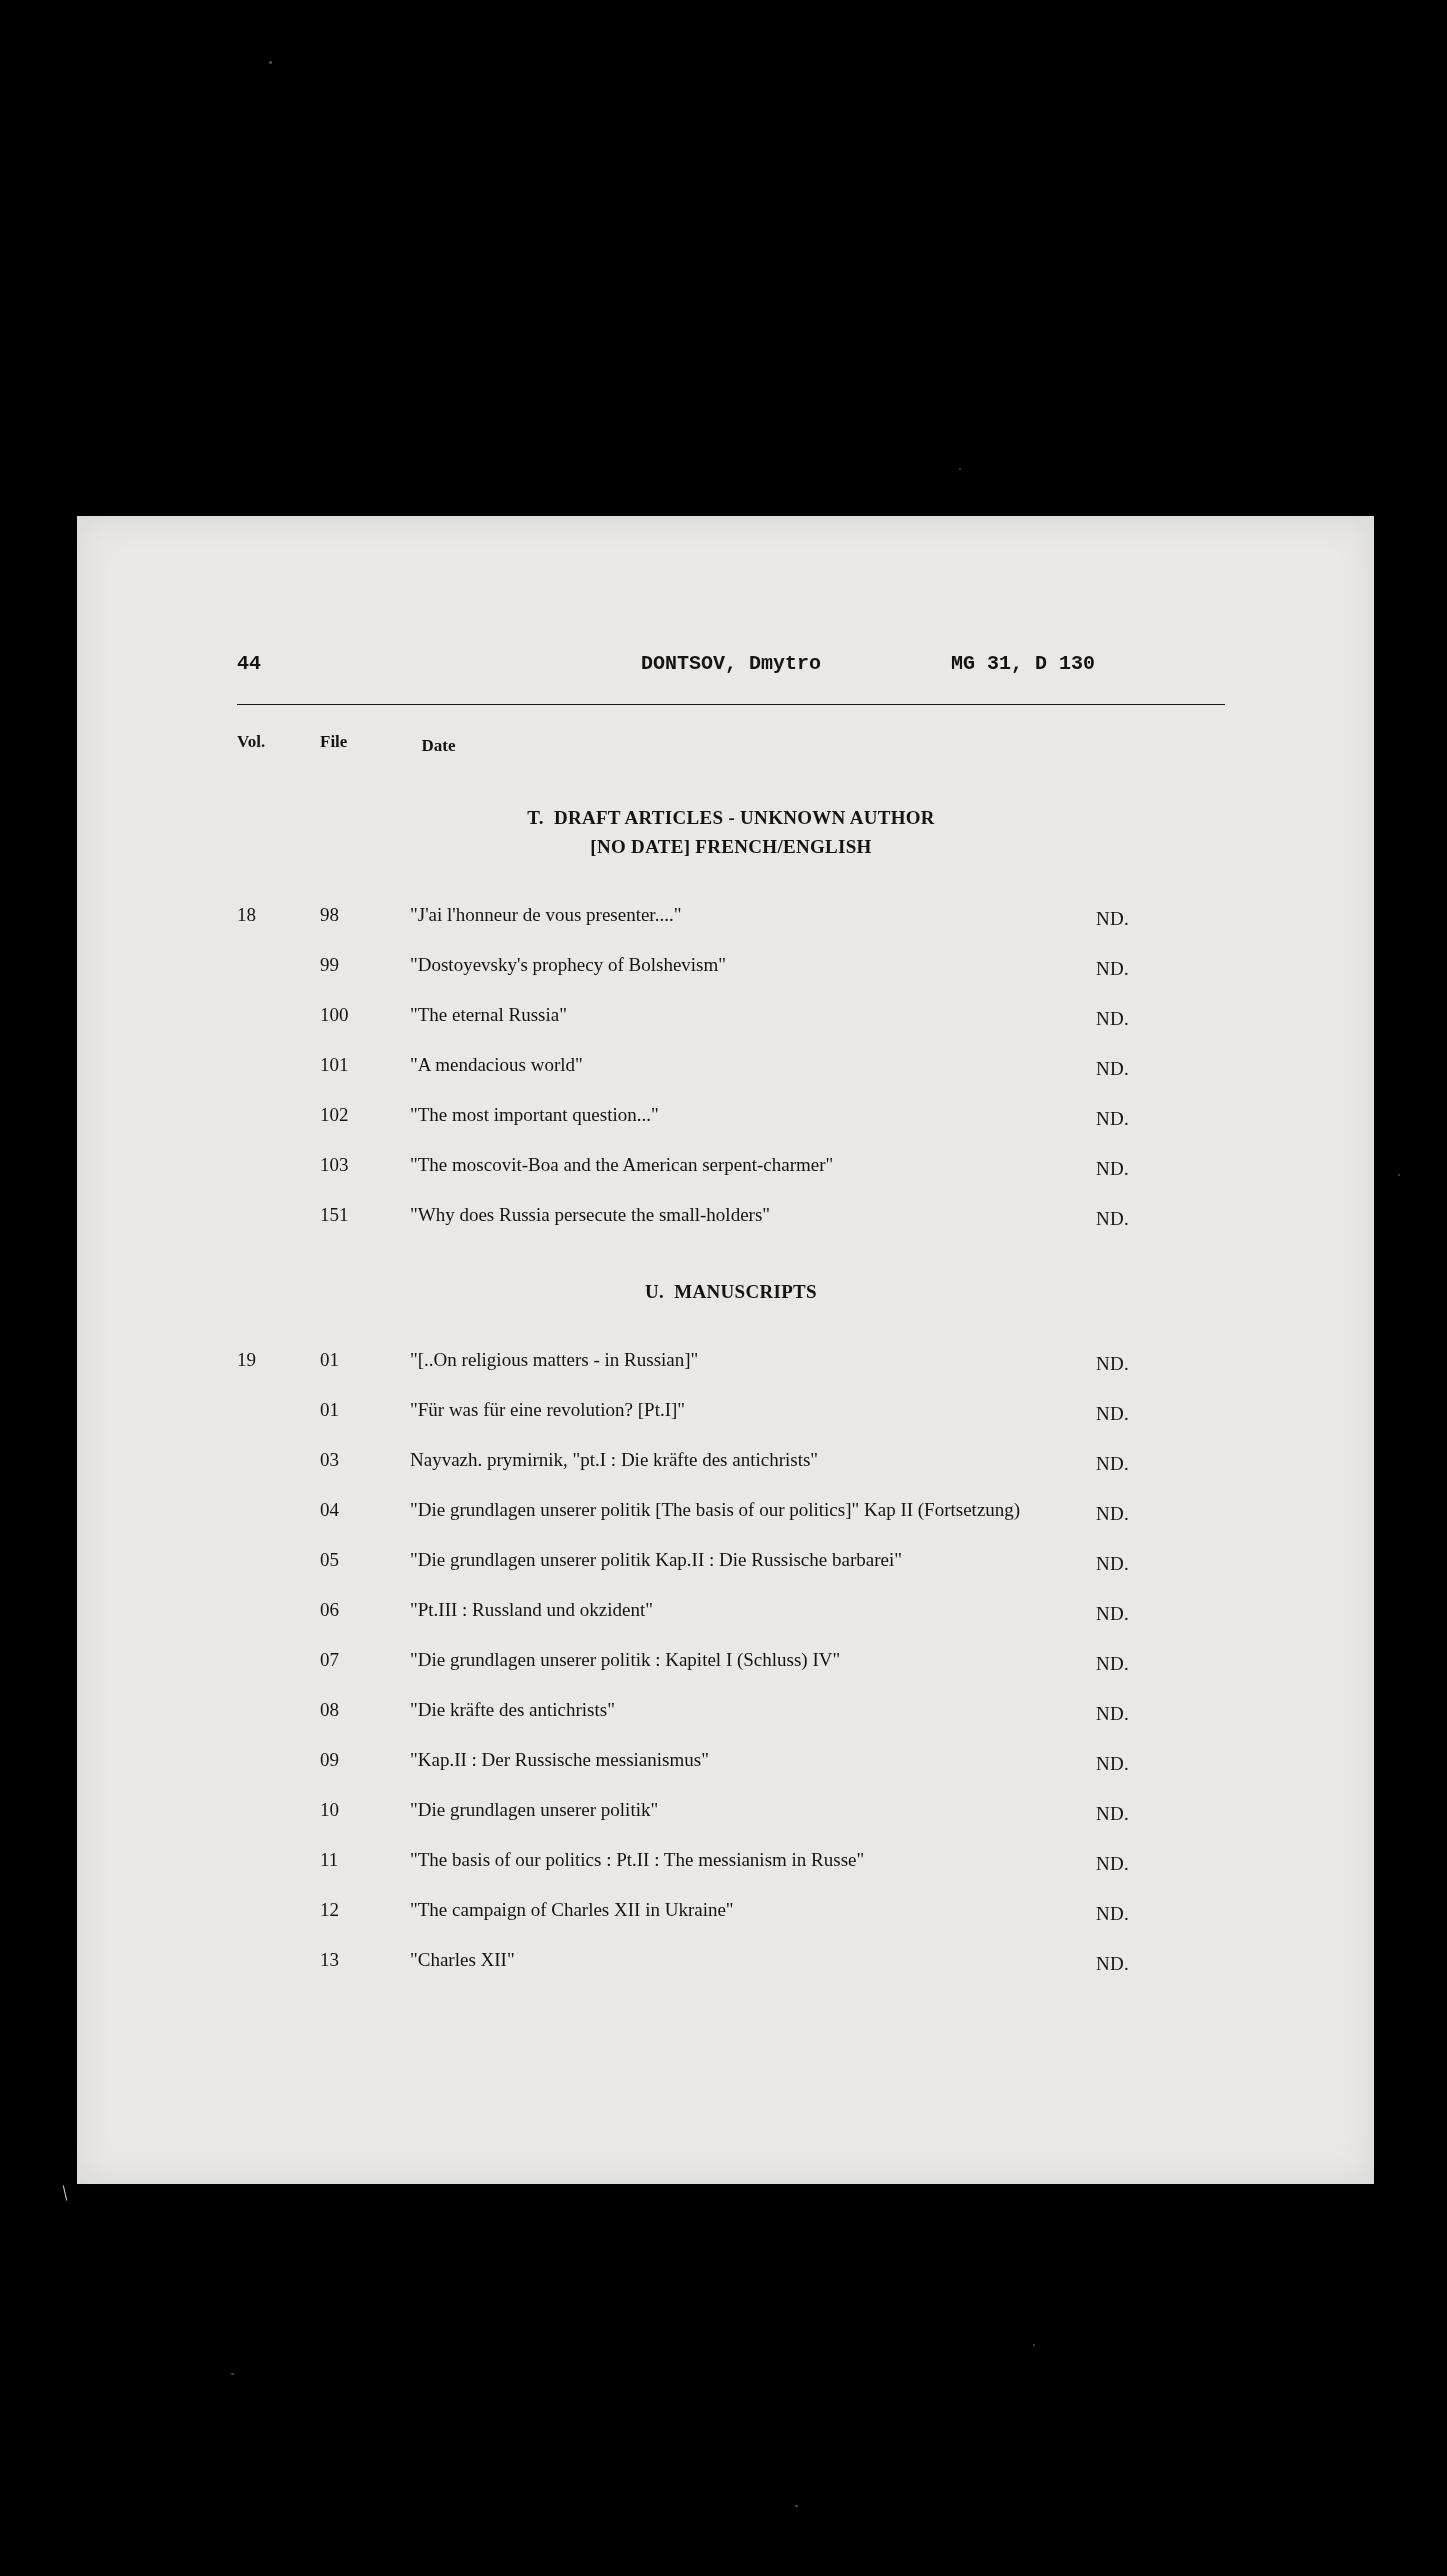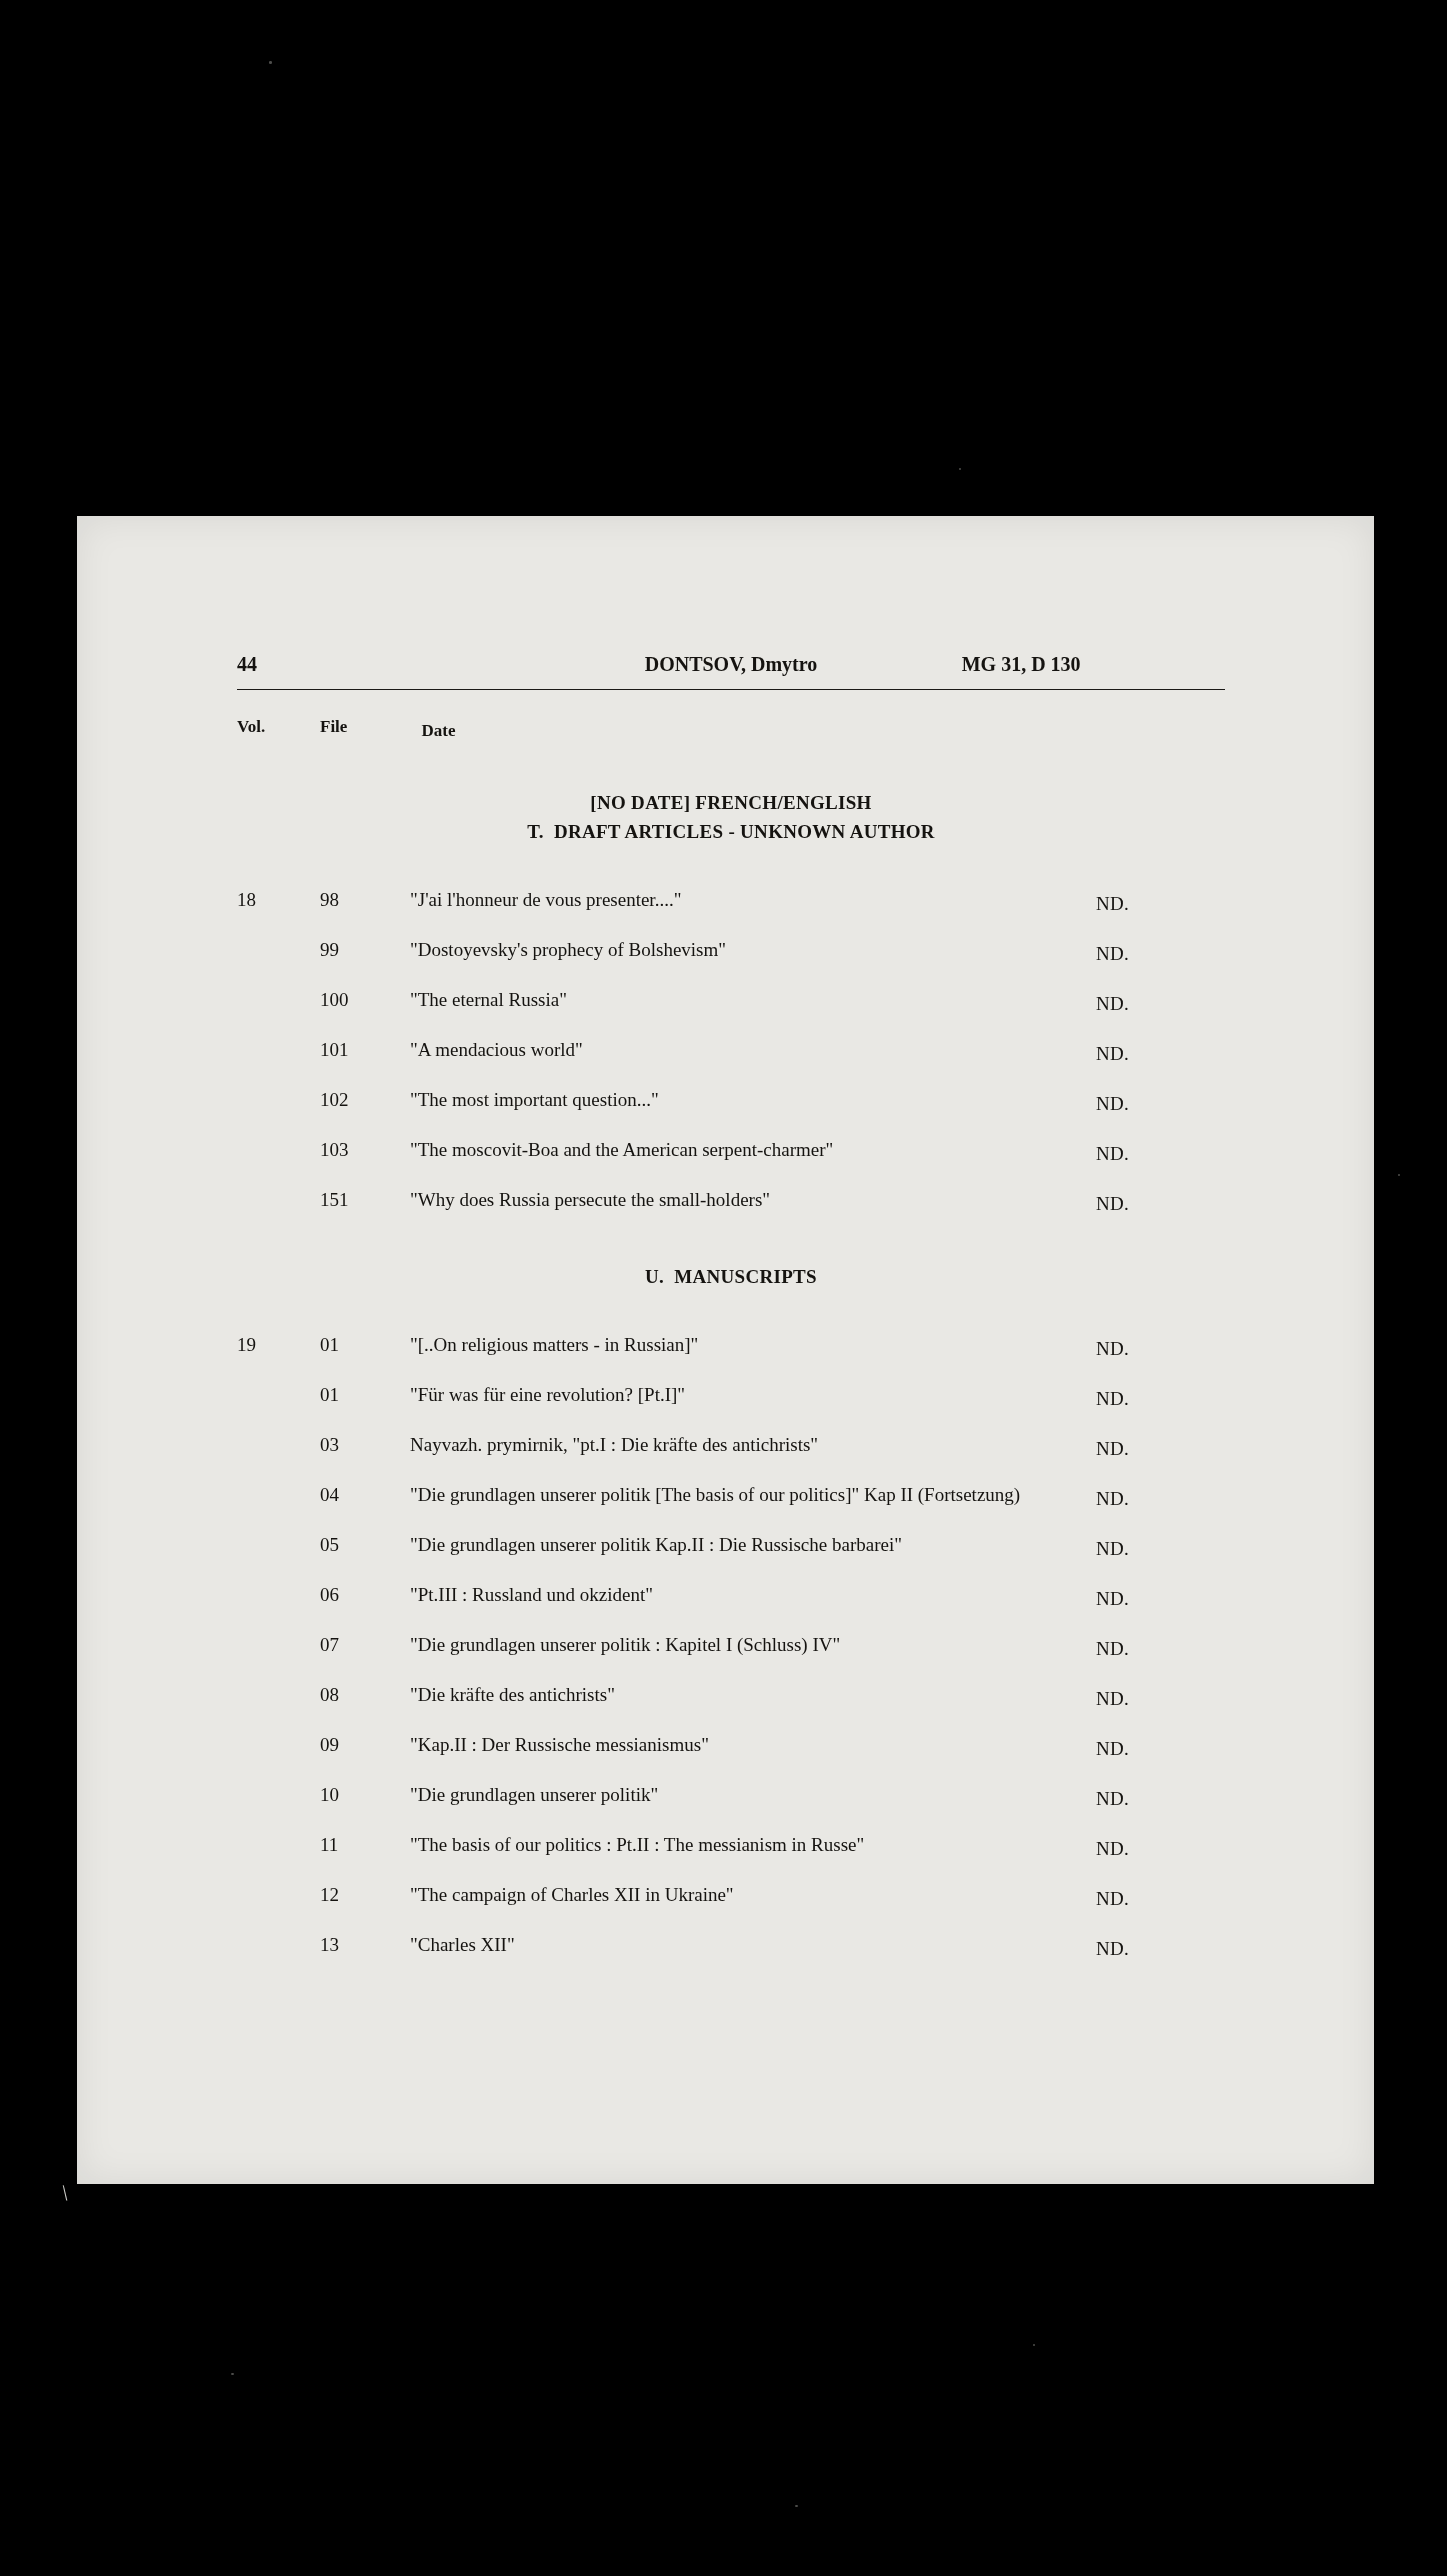--- a/index.html
+++ b/index.html
@@ -36,22 +36,23 @@
     width: 988px;
   }
   .header-row {
     margin-top: 136px;
     display: grid;
     grid-template-columns: 1fr auto 1fr;
     align-items: baseline;
     font-weight: bold;
     font-size: 20px;
     line-height: 24.4px;
-    padding-bottom: 13px;
+    padding-bottom: 28px;
     border-bottom: 1.9px solid #1b1916;
+    font-family: Liberation Mono, monospace;
   }
   .header-row .hdr-left   { text-align: left; }
   .header-row .hdr-center { text-align: center; }
   .header-row .hdr-right  { text-align: center; }
 
   .col-headers {
     margin-top: 24.4px;
     display: grid;
     grid-template-columns: 83px 90px 686px 1fr;
     font-weight: bold;
@@ -121,21 +122,21 @@
       </div>
 
       <div class="col-headers">
         <span class="vol">Vol.</span>
         <span class="file">File</span>
         <span class="date">Date</span>
       </div>
 
       <div id="sections">
   <section class="section">
-    <div class="section-heading"><div>[NO DATE] FRENCH/ENGLISH</div><div>T.  DRAFT ARTICLES - UNKNOWN AUTHOR</div></div>
+    <div class="section-heading"><div>T.  DRAFT ARTICLES - UNKNOWN AUTHOR</div><div>[NO DATE] FRENCH/ENGLISH</div></div>
     <div class="rows">
   <div class="row">
     <span class="cell vol">18</span>
     <span class="cell file">98</span>
     <span class="cell subject">"J'ai l'honneur de vous presenter...."</span>
     <span class="cell date">ND.</span>
   </div>
 
   <div class="row">
     <span class="cell vol"></span>

